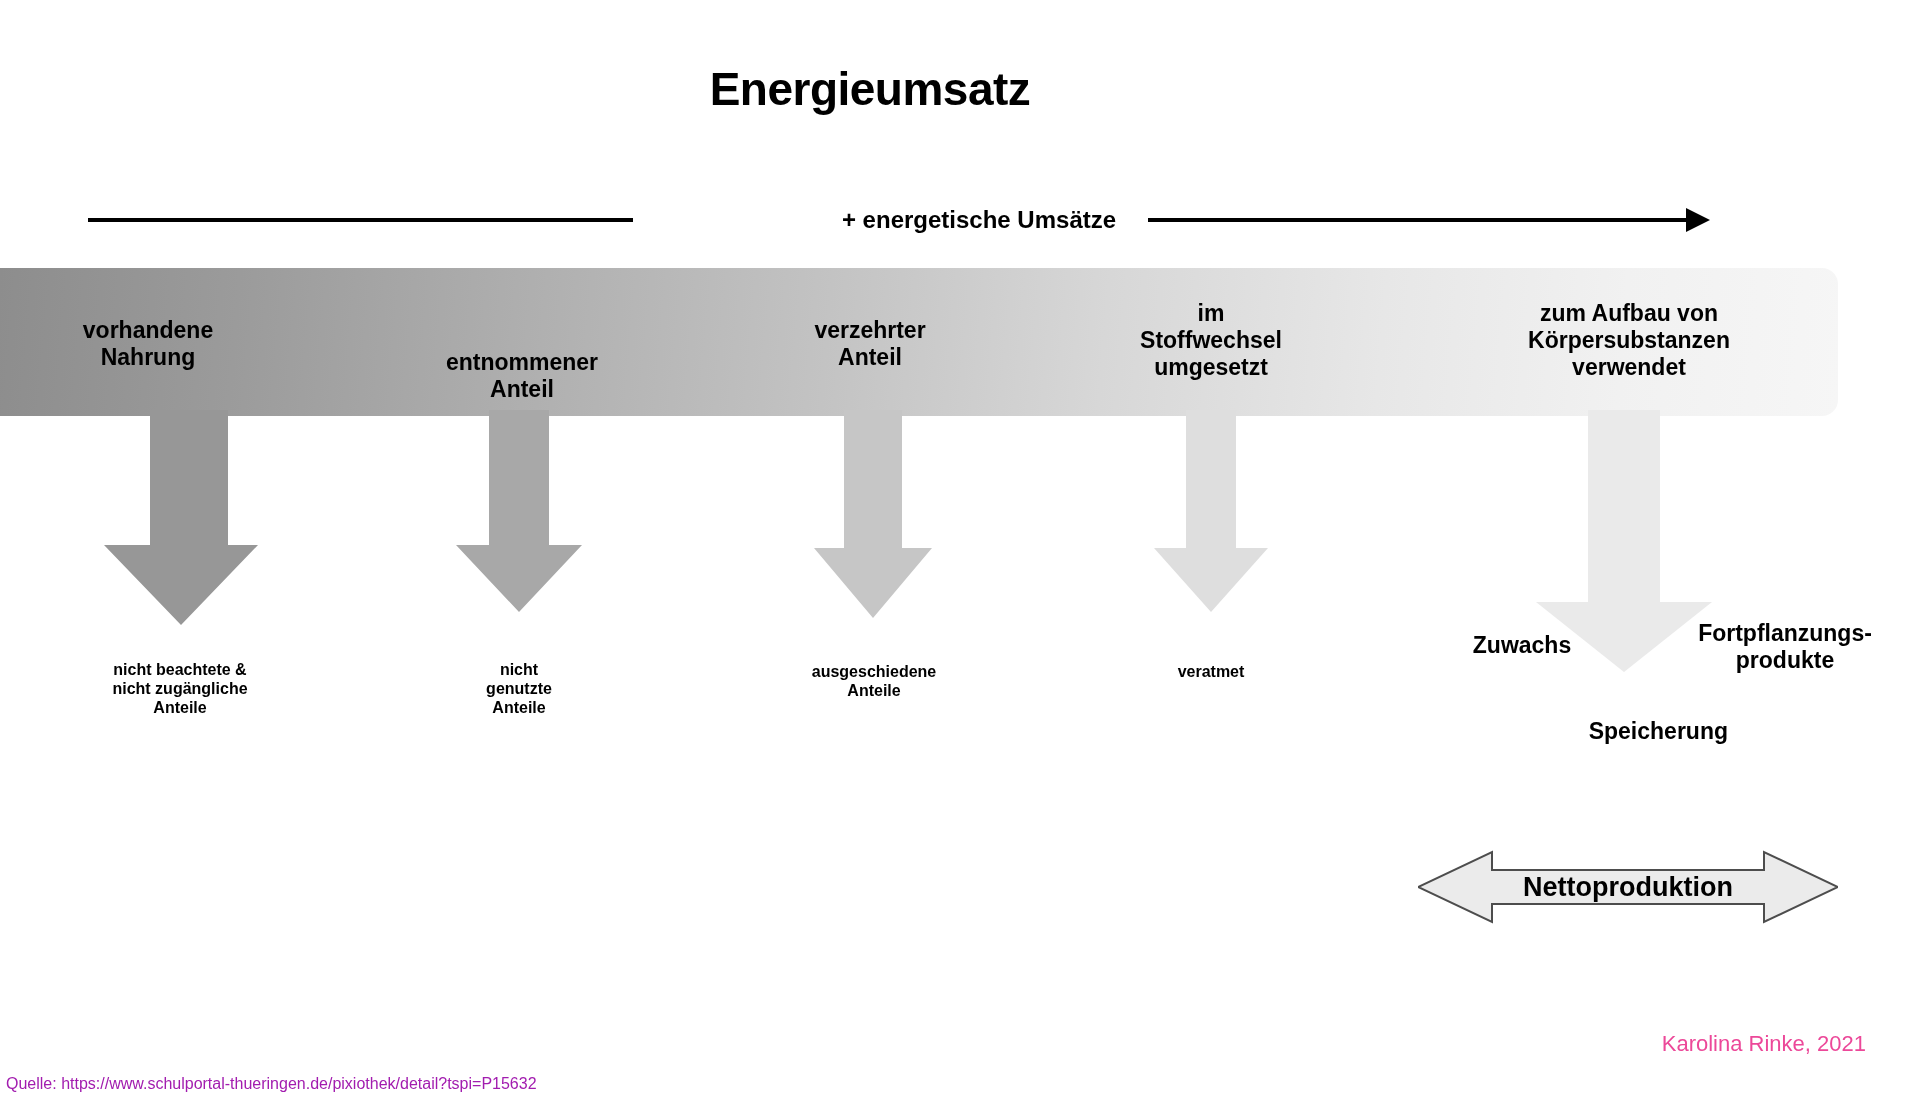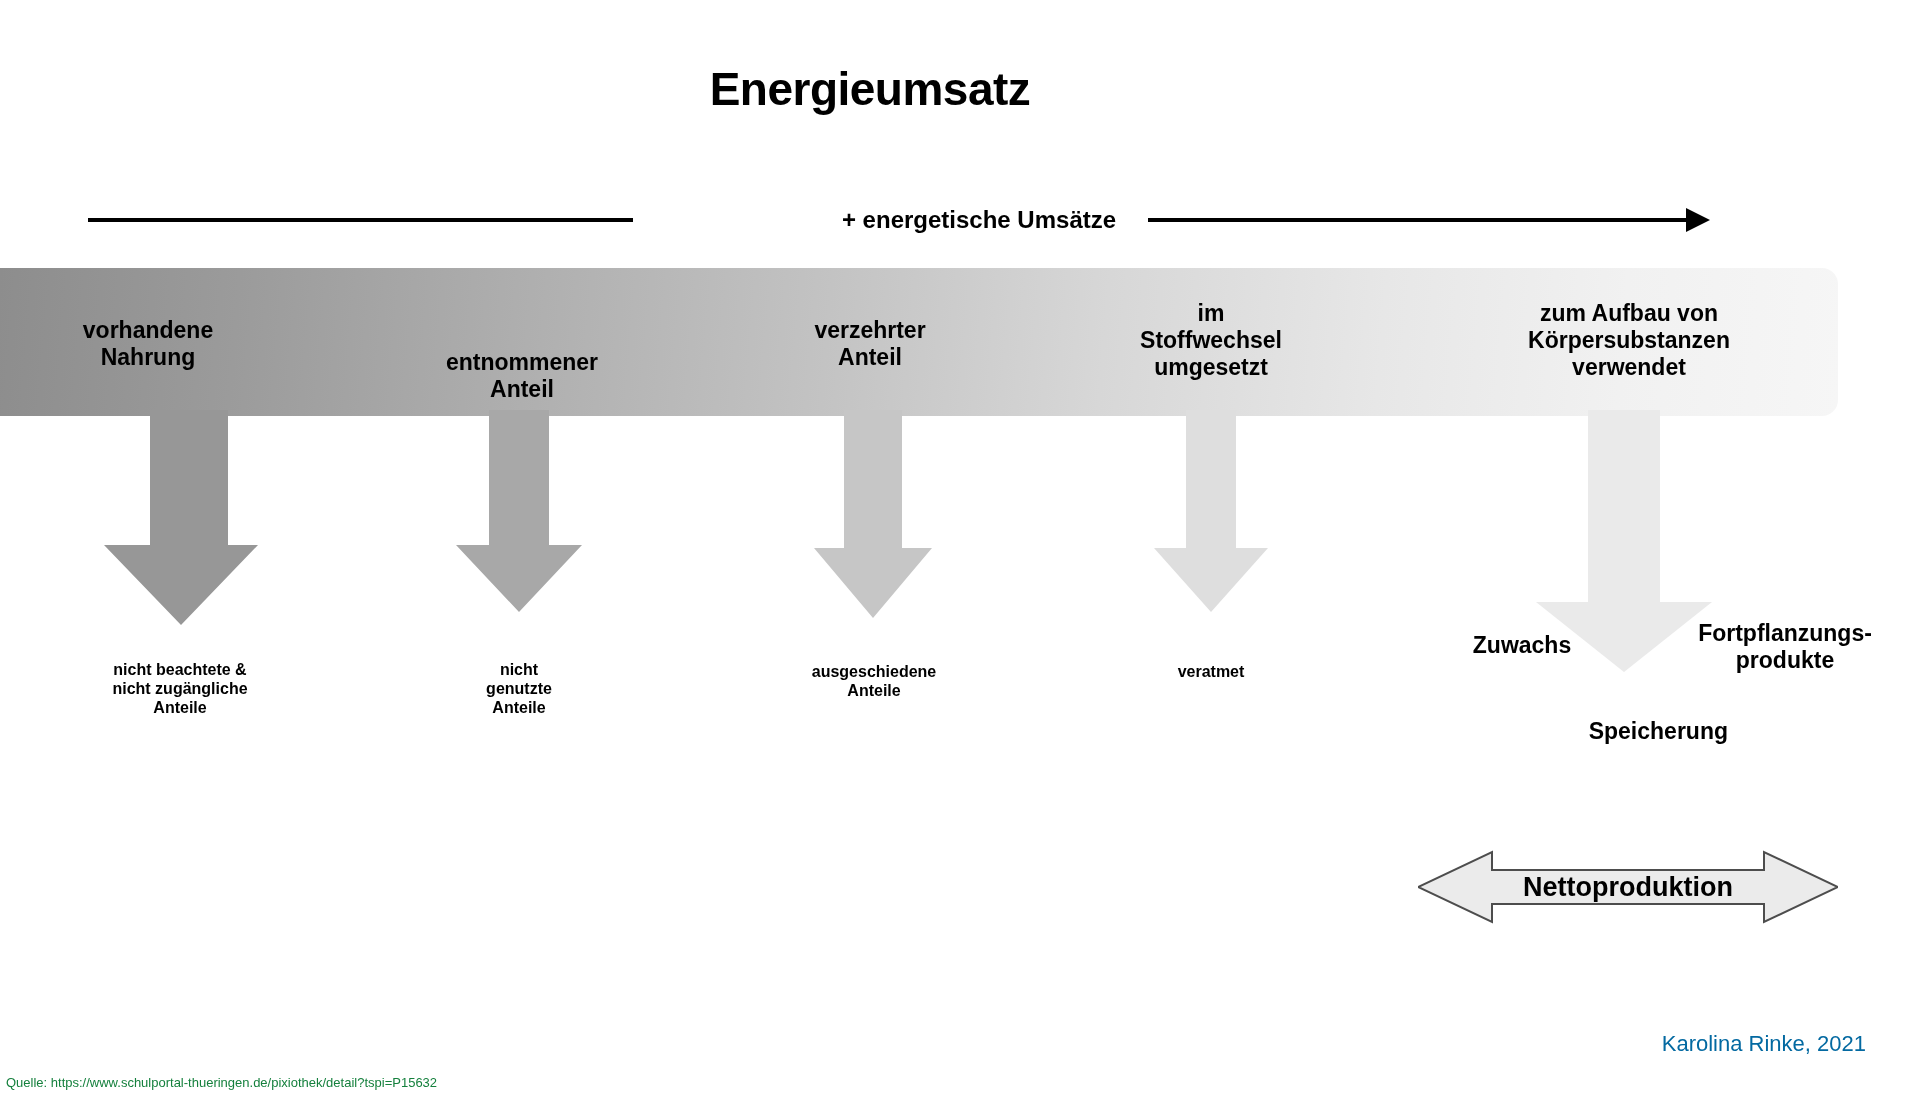--- a/index.html
+++ b/index.html
@@ -124,28 +124,28 @@
     font-size: 27px;
     font-weight: bold;
   }
 
   
   #credit {
     position: absolute;
     right: 54px;
     top: 1031px;
     font-size: 22px;
-    color: #0369a1;
+    color: #ec4899;
   }
   #source {
     position: absolute;
     left: 6px;
     top: 1075px;
-    font-size: 13px;
-    color: #15803d;
+    font-size: 16px;
+    color: #a21caf;
   }
 </style>
 </head>
 <body>
 
 <div id="title">Energieumsatz</div>
 
 <svg id="axis-arrow" viewBox="0 0 1622 40" preserveAspectRatio="none">
   <line x1="0" y1="20" x2="545" y2="20" stroke="#000" stroke-width="4"></line>
   <line x1="1060" y1="20" x2="1598" y2="20" stroke="#000" stroke-width="4"></line>

